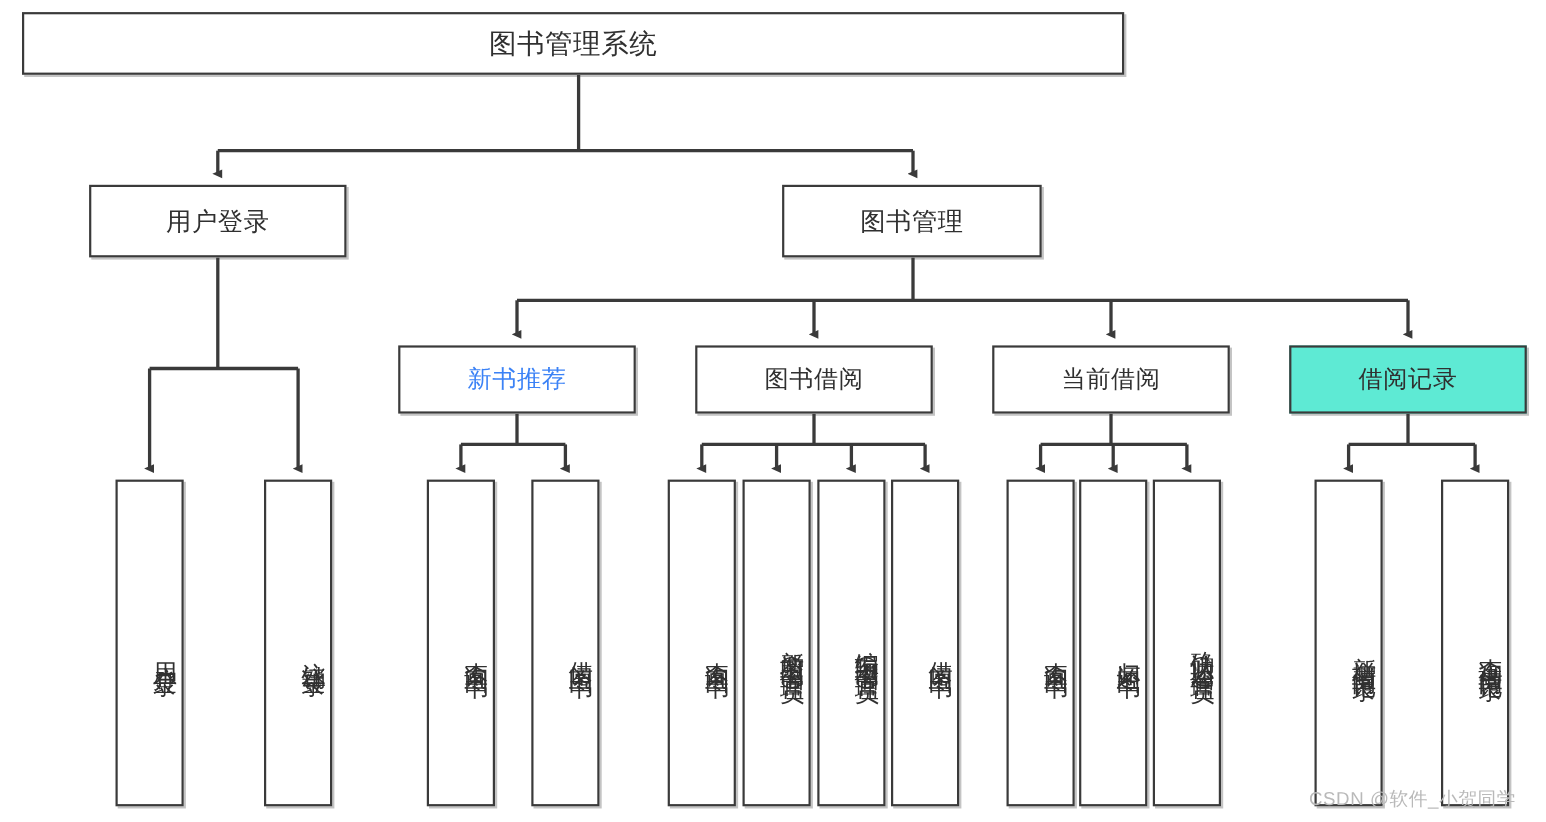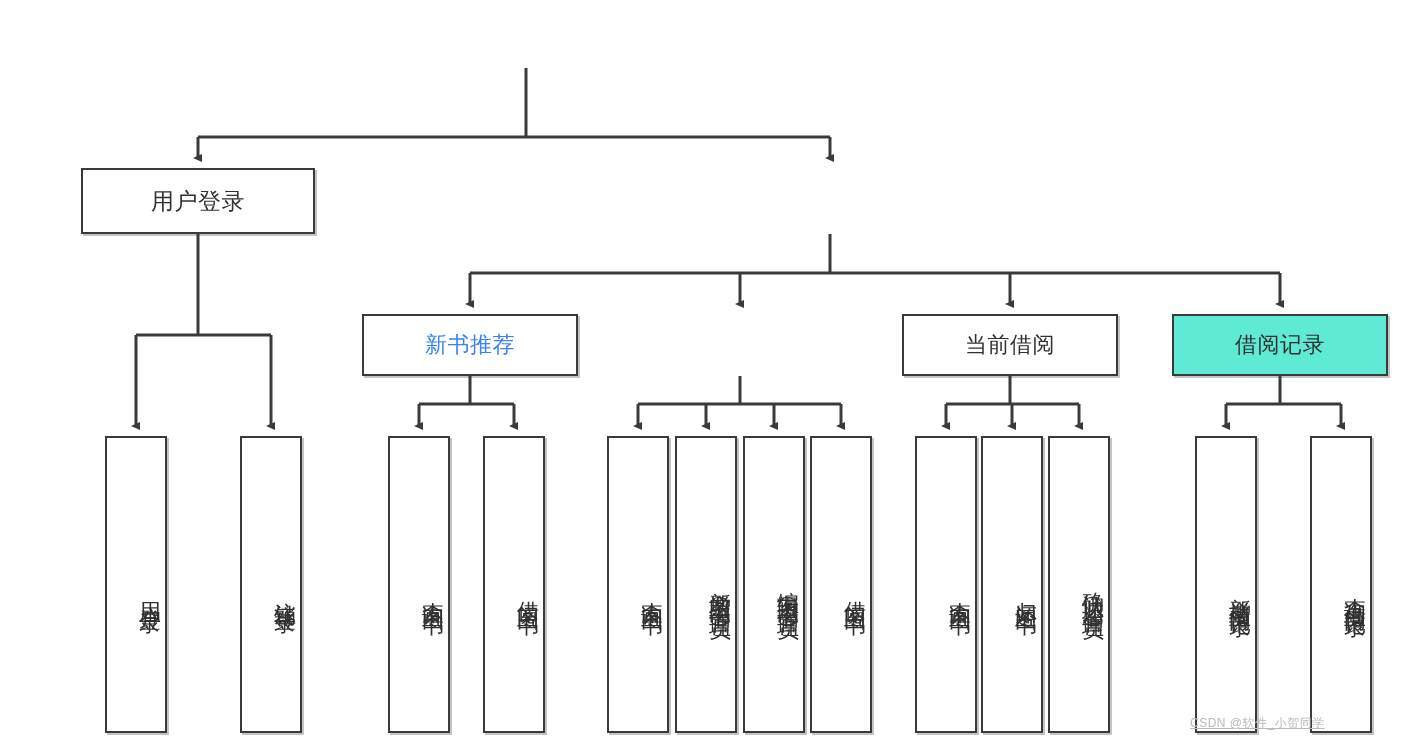--- a/index.html
+++ b/index.html
@@ -45,25 +45,24 @@
     writing-mode: vertical-rl;
     text-orientation: upright;
     letter-spacing: 4px;
   }
   .lvl0 { font-size: 25px; }
   .lvl1 { font-size: 23px; }
   .lvl2 { font-size: 22px; }
   .leaf { font-size: 22px; padding-top: 14px; align-items: flex-start; }
   .watermark {
     position: absolute;
-    font-size: 12px;
+    font-size: 17px;
     color: #b9b9b9;
     white-space: nowrap;
     letter-spacing: 0.5px;
-    text-decoration: underline;
   }
 </style>
 </head>
 <body>
 
 <div id="canvas" style="background: rgb(255, 255, 255);">
 
   <svg id="edges" viewBox="0 0 1405 747" xmlns="http://www.w3.org/2000/svg">
     <defs>
       <marker id="arrow" markerWidth="10" markerHeight="10" refX="5" refY="5" orient="auto" markerUnits="userSpaceOnUse">
@@ -107,24 +106,27 @@
       <path d="M1012,404 L1012,426" marker-end="url(#arrow)"></path>
       <path d="M1079,404 L1079,426" marker-end="url(#arrow)"></path>
 
       <path d="M1280,376 L1280,404"></path>
       <path d="M1226,404 L1341,404"></path>
       <path d="M1226,404 L1226,426" marker-end="url(#arrow)"></path>
       <path d="M1341,404 L1341,426" marker-end="url(#arrow)"></path>
     </g>
   </svg>
 
+  <div class="node horiz lvl0" id="root-node" style="left: 20px; top: 11px; width: 1002px; height: 57px; border-color: rgb(58, 58, 58); background: rgb(255, 255, 255); color: rgb(48, 48, 48);">图书管理系统</div>
 
   <div class="node horiz lvl1" id="l1-0" style="left: 81px; top: 168px; width: 234px; height: 66px; border-color: rgb(58, 58, 58); background: rgb(255, 255, 255); color: rgb(48, 48, 48);">用户登录</div>
+  <div class="node horiz lvl1" id="l1-1" style="left: 711px; top: 168px; width: 236px; height: 66px; border-color: rgb(58, 58, 58); background: rgb(255, 255, 255); color: rgb(48, 48, 48);">图书管理</div>
 
   <div class="node horiz lvl2" id="l2-0" style="left: 362px; top: 314px; width: 216px; height: 62px; border-color: rgb(58, 58, 58); background: rgb(255, 255, 255); color: #3b82f6;">新书推荐</div>
+  <div class="node horiz lvl2" id="l2-1" style="left: 632px; top: 314px; width: 216px; height: 62px; border-color: rgb(58, 58, 58); background: rgb(255, 255, 255); color: rgb(48, 48, 48);">图书借阅</div>
   <div class="node horiz lvl2" id="l2-2" style="left: 902px; top: 314px; width: 216px; height: 62px; border-color: rgb(58, 58, 58); background: rgb(255, 255, 255); color: rgb(48, 48, 48);">当前借阅</div>
   <div class="node horiz lvl2" id="l2-3" style="left: 1172px; top: 314px; width: 216px; height: 62px; border-color: rgb(58, 58, 58); background: #5eead4; color: rgb(48, 48, 48);">借阅记录</div>
 
   <div class="node vert leaf" id="leaf-0" style="left: 105px; top: 436px; width: 62px; height: 297px; border-color: rgb(58, 58, 58); background: rgb(255, 255, 255); color: rgb(48, 48, 48);">用户登录</div>
   <div class="node vert leaf" id="leaf-1" style="left: 240px; top: 436px; width: 62px; height: 297px; border-color: rgb(58, 58, 58); background: rgb(255, 255, 255); color: rgb(48, 48, 48);">注销登录</div>
   <div class="node vert leaf" id="leaf-2" style="left: 388px; top: 436px; width: 62px; height: 297px; border-color: rgb(58, 58, 58); background: rgb(255, 255, 255); color: rgb(48, 48, 48);">查询图书</div>
   <div class="node vert leaf" id="leaf-3" style="left: 483px; top: 436px; width: 62px; height: 297px; border-color: rgb(58, 58, 58); background: rgb(255, 255, 255); color: rgb(48, 48, 48);">借阅图书</div>
   <div class="node vert leaf" id="leaf-4" style="left: 607px; top: 436px; width: 62px; height: 297px; border-color: rgb(58, 58, 58); background: rgb(255, 255, 255); color: rgb(48, 48, 48);">查询图书</div>
   <div class="node vert leaf" id="leaf-5" style="left: 675px; top: 436px; width: 62px; height: 297px; border-color: rgb(58, 58, 58); background: rgb(255, 255, 255); color: rgb(48, 48, 48);">新增图书（管理员）</div>
   <div class="node vert leaf" id="leaf-6" style="left: 743px; top: 436px; width: 62px; height: 297px; border-color: rgb(58, 58, 58); background: rgb(255, 255, 255); color: rgb(48, 48, 48);">编辑图书（管理员）</div>

